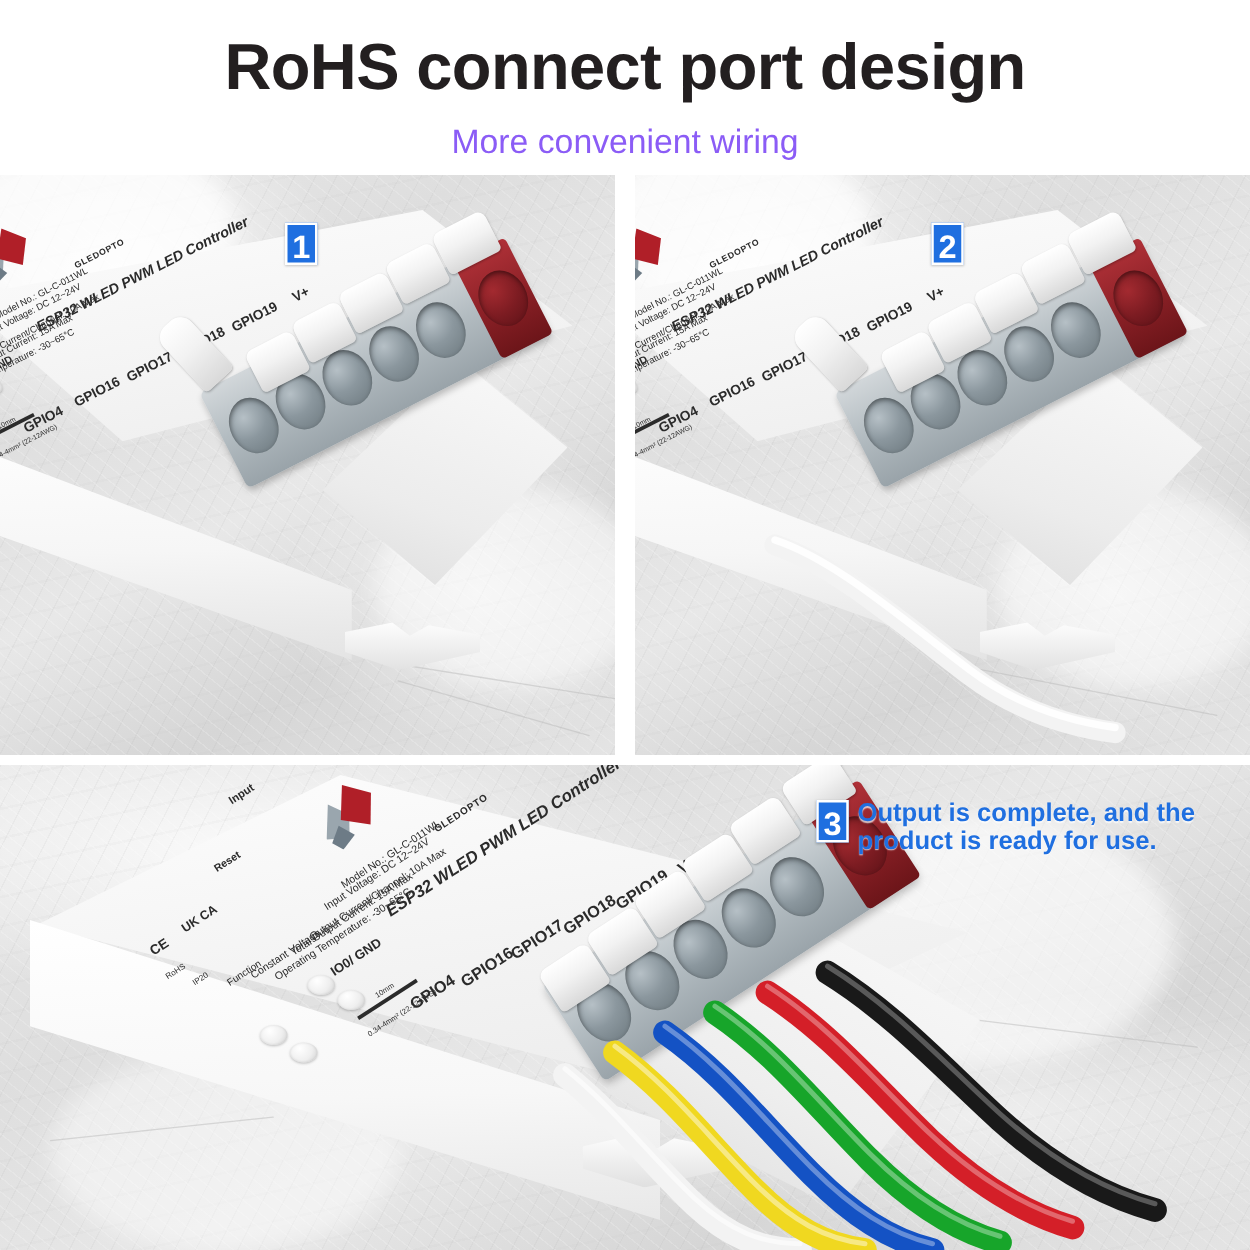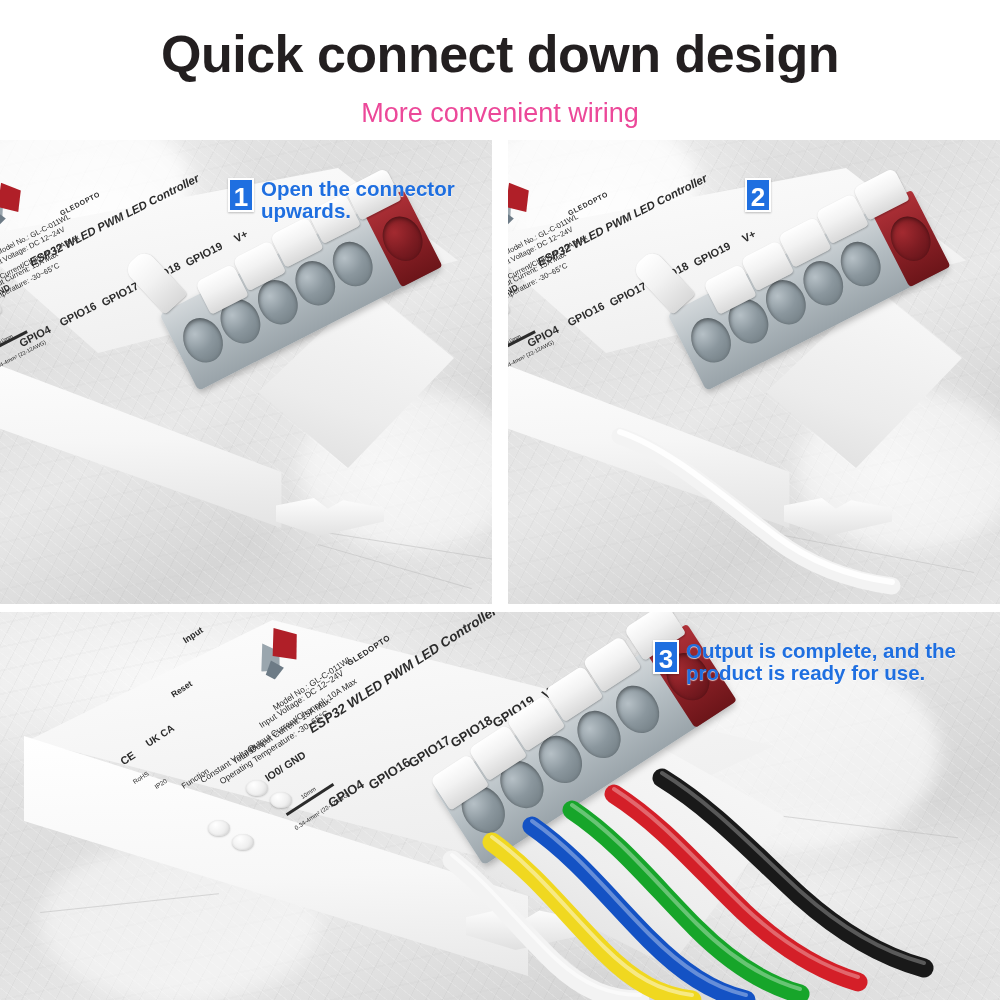--- a/index.html
+++ b/index.html
@@ -8,21 +8,21 @@
     font-family: "Liberation Sans", sans-serif;
     background: #ffffff; overflow: hidden;
   }
   .page { position: relative; width: 1000px; height: 1000px; background:#fff; }
 
   
   .header { position:absolute; left:0; top:0; width:1000px; height:140px;
             background:#ffffff; text-align:center; }
   .title { font-size:52px; font-weight:bold; color:#231f20; letter-spacing:-0.5px;
            line-height:1; padding-top:28px; }
-  .subtitle { font-size:27px; font-weight:normal; color:#ec4899; padding-top:18px; }
+  .subtitle { font-size:27px; font-weight:normal; color:#8b5cf6; padding-top:18px; }
 
   
   .panel { position:absolute; overflow:hidden;
            background:#e6e6e6; }
   .p1 { left:0;   top:140px; width:492px; height:464px; }
   .p2 { left:508px; top:140px; width:492px; height:464px; }
   .p3 { left:0;   top:612px; width:1000px; height:388px; }
 
   
   .concrete { position:absolute; inset:0;
@@ -74,21 +74,21 @@
   .btn-dot { position:absolute; border-radius:50%;
     background:radial-gradient(circle at 35% 30%, #ffffff 0%, #efefef 55%, #cfcfcf 100%);
     box-shadow:0 1px 2px rgba(0,0,0,.22), inset 0 0 2px rgba(0,0,0,.12); }
 </style>
 </head>
 <body>
 
 <div class="page">
 
   <div class="header">
-    <div class="title">Quick connect down design</div>
+    <div class="title">RoHS connect port design</div>
     <div class="subtitle">More convenient wiring</div>
   </div>
 
   <div class="panel p1">
     <div class="concrete"></div>
     <div class="blotch" style="left:-40px; top:-30px; width:230px; height:150px; background:rgba(255,255,255,.75);"></div>
     <div class="blotch" style="left:300px; top:250px; width:220px; height:160px; background:rgba(255,255,255,.5);"></div>
     <div class="crack" style="left:300px; top:388px; width:210px; transform:rotate(9deg);"></div>
     <div class="crack" style="left:318px; top:404px; width:160px; transform:rotate(16deg);"></div>
 
@@ -165,22 +165,20 @@
         <div class="lever" style="left:178px;top:10px; width:42px; height:36px;"></div>
         <div class="lever" style="left:222px;top:6px;  width:46px; height:36px;"></div>
 
         <div class="lever" style="left:-4px; top:-28px; width:30px; height:62px; transform:rotate(-16deg);
                  border-radius:12px 12px 4px 4px;"></div>
       </div>
     </div>
 
     <div class="callout" style="left:228px; top:38px;">
       <div class="badge">1</div>
-      <div class="ctext">Open the connector
-upwards.</div>
     </div>
   </div>
 
   <div class="panel p2">
     <div class="concrete"></div>
     <div class="blotch" style="left:-30px; top:-30px; width:220px; height:150px; background:rgba(255,255,255,.75);"></div>
     <div class="blotch" style="left:290px; top:250px; width:220px; height:160px; background:rgba(255,255,255,.5);"></div>
     <div class="crack" style="left:250px; top:390px; width:220px; transform:rotate(11deg);"></div>
 
     <div class="device" style="left:-42px; top:28px; width:520px; height:430px;">

